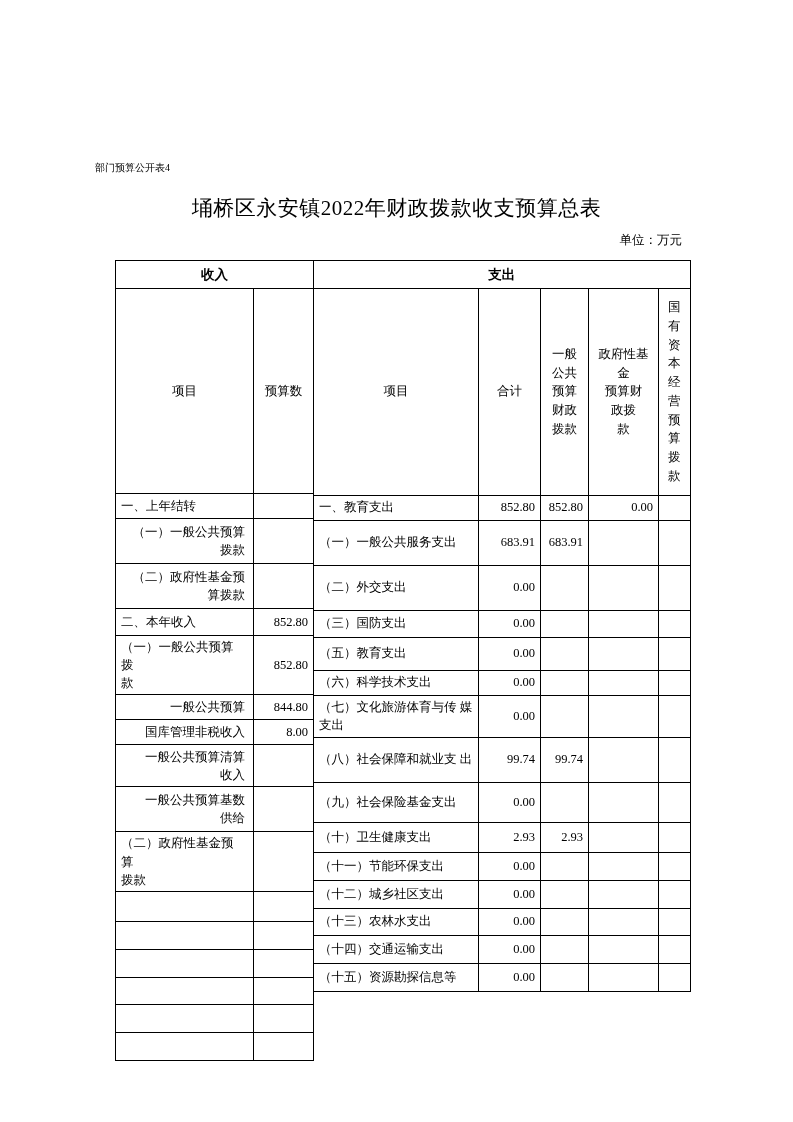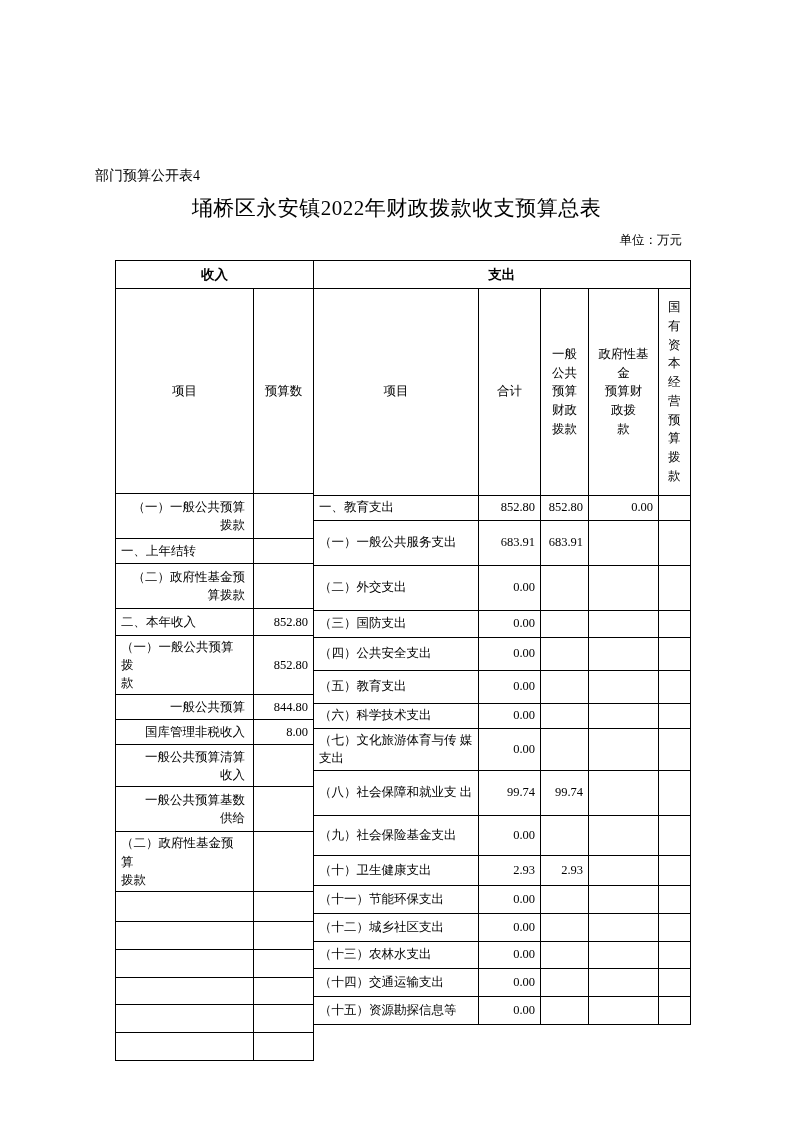--- a/index.html
+++ b/index.html
@@ -10,22 +10,22 @@
     height: 1122px;
     background: #ffffff;
     color: #000000;
     font-family: "Liberation Serif", serif;
     overflow: hidden;
     margin: 0 auto;
   }
   .doc-label {
     position: absolute;
     left: 95px;
-    top: 167px;
-    font-size: 14px;
+    top: 161px;
+    font-size: 10px;
   }
   .title {
     position: absolute;
     left: 0;
     top: 194px;
     width: 100%;
     text-align: center;
     font-size: 21px;
     font-weight: normal;
     letter-spacing: 0.5px;
@@ -104,27 +104,27 @@
       <thead>
         <tr class="sect-row">
           <th class="section" colspan="2">收入</th>
         </tr>
         <tr class="cols">
           <th>项目</th>
           <th>预算数</th>
         </tr>
       </thead>
       <tbody>
+          <tr style="height: 25px;">
+            <td class="label left">一、上年结转</td>
+            <td class="num"></td>
+          </tr>
           <tr style="height: 45px;">
             <td class="label right">（一）一般公共预算
 拨款</td>
-            <td class="num"></td>
-          </tr>
-          <tr style="height: 25px;">
-            <td class="label left">一、上年结转</td>
             <td class="num"></td>
           </tr>
           <tr style="height: 45px;">
             <td class="label right">（二）政府性基金预
 算拨款</td>
             <td class="num"></td>
           </tr>
           <tr style="height: 27px;">
             <td class="label left">二、本年收入</td>
             <td class="num">852.80</td>
@@ -233,27 +233,20 @@
             <td class="num"></td>
           </tr>
           <tr style="height: 27px;">
             <td class="label left">（三）国防支出</td>
             <td class="num">0.00</td>
             <td class="num"></td>
             <td class="num"></td>
             <td class="num"></td>
           </tr>
           <tr style="height: 33px;">
-            <td class="label left">（四）公共安全支出</td>
-            <td class="num">0.00</td>
-            <td class="num"></td>
-            <td class="num"></td>
-            <td class="num"></td>
-          </tr>
-          <tr style="height: 33px;">
             <td class="label left">（五）教育支出</td>
             <td class="num">0.00</td>
             <td class="num"></td>
             <td class="num"></td>
             <td class="num"></td>
           </tr>
           <tr style="height: 25px;">
             <td class="label left">（六）科学技术支出</td>
             <td class="num">0.00</td>
             <td class="num"></td>

